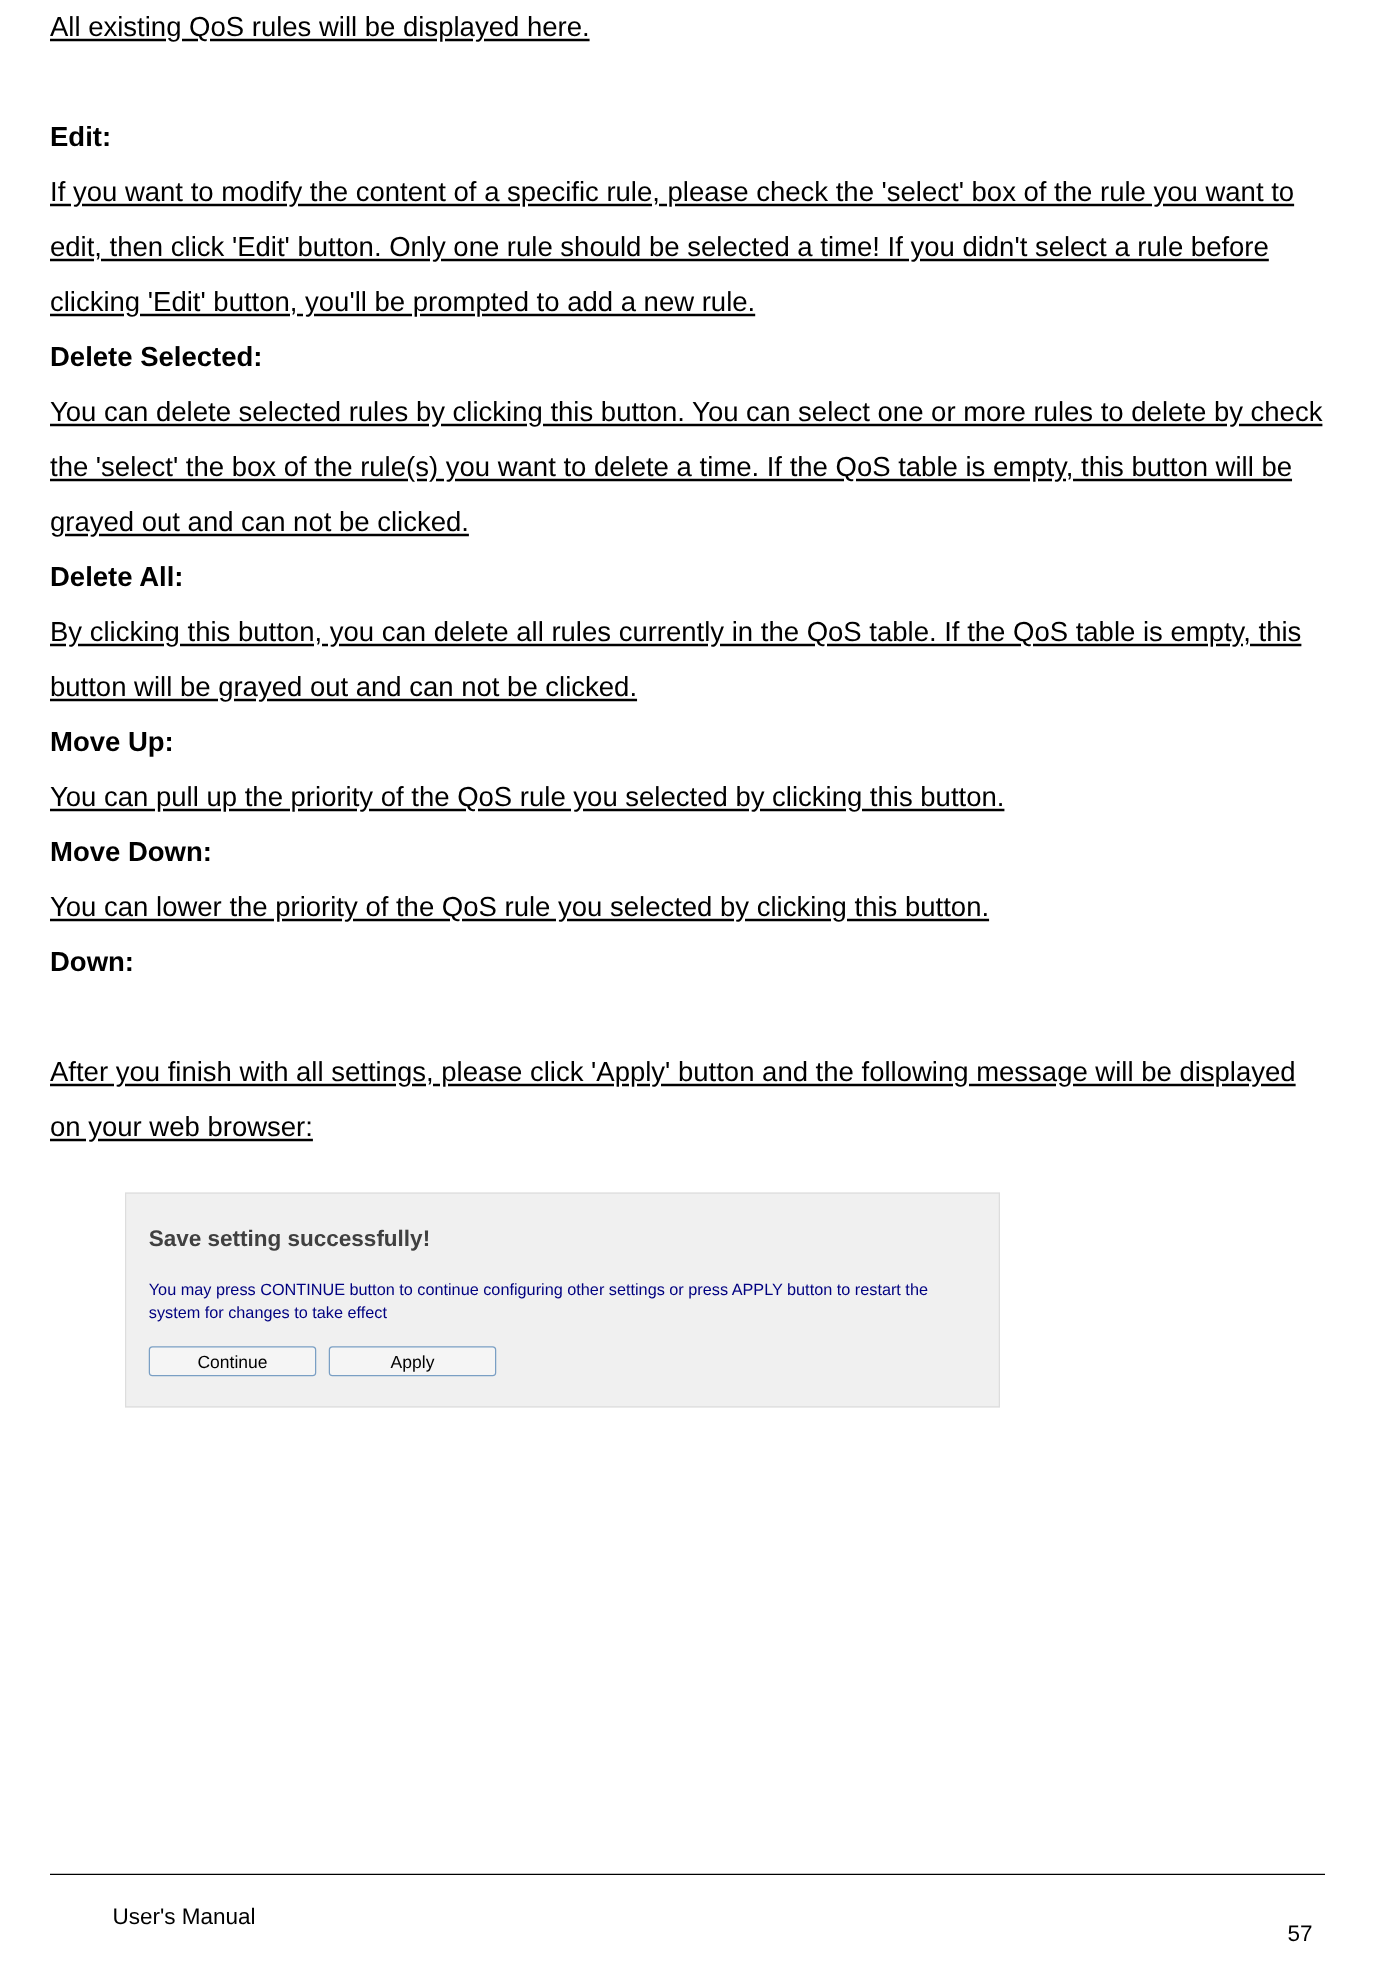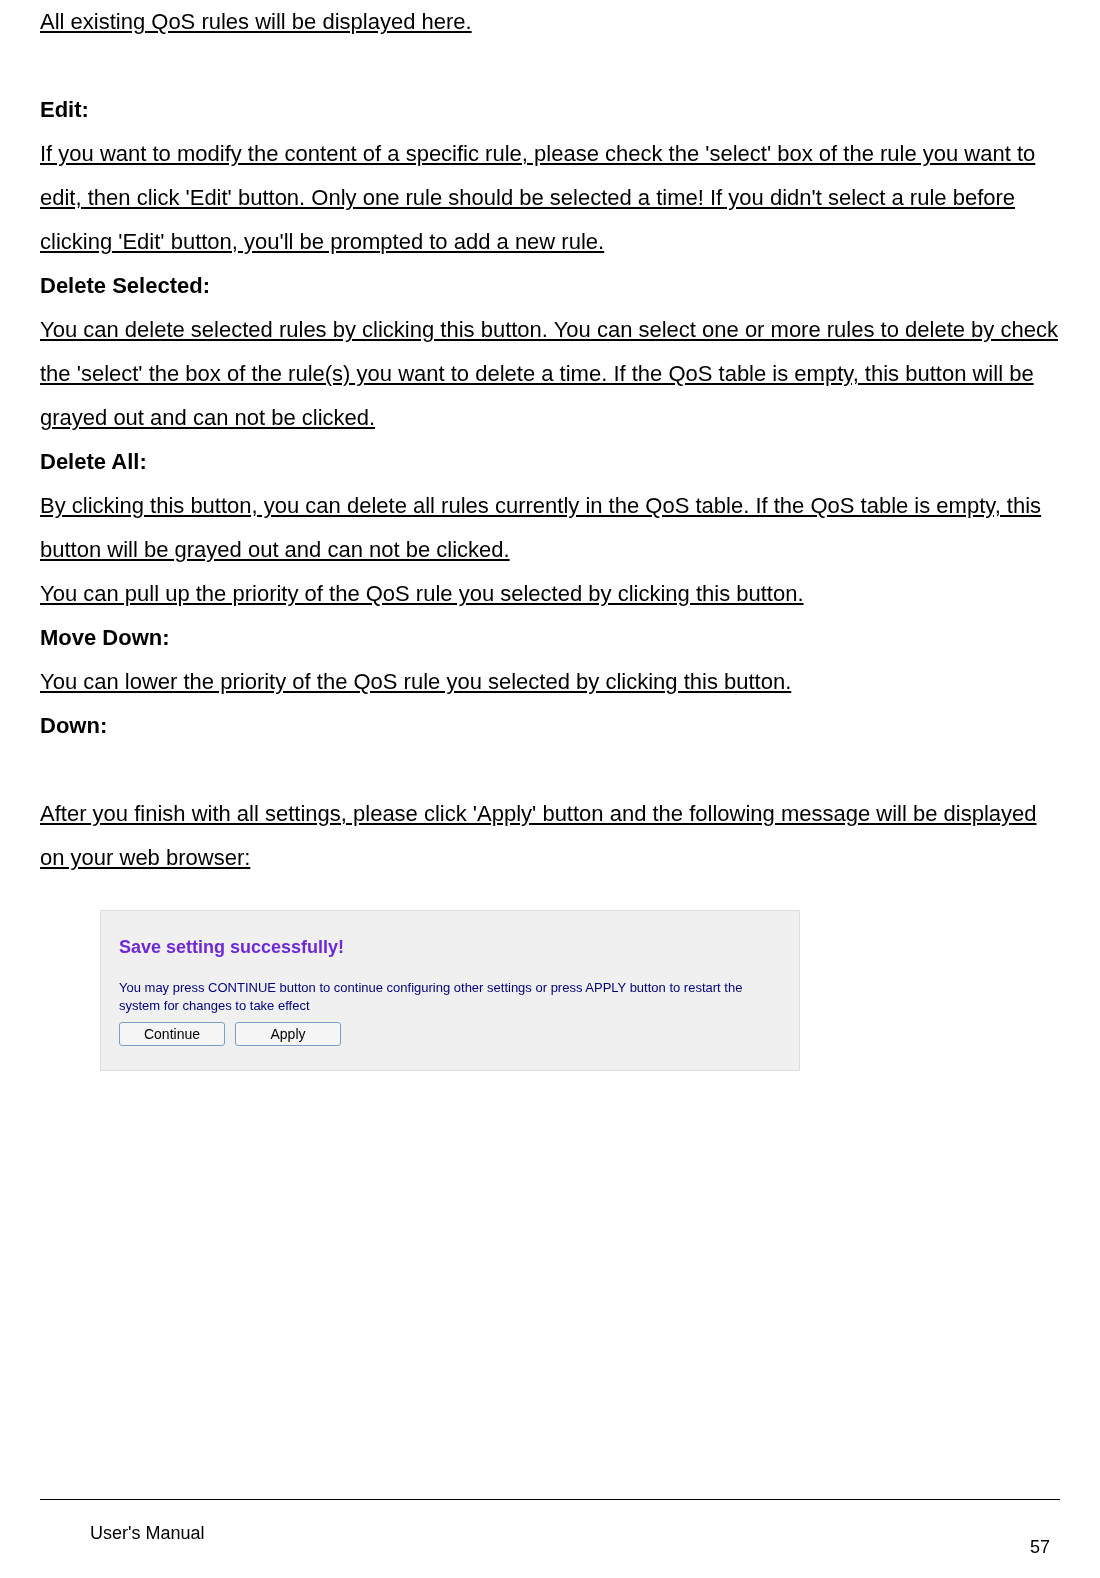--- a/index.html
+++ b/index.html
@@ -34,41 +34,41 @@
     .dialog-box {
       margin: 30px 0 30px 60px;
       background: #f0f0f0;
       border: 1px solid #ddd;
       width: 700px;
       padding: 18px 18px 24px 18px;
     }
     .dialog-title {
       font-weight: bold;
       font-size: 18px;
-      color: #6d28d9;
+      color: #404040;
       font-family: Arial, sans-serif;
       margin-bottom: 14px;
     }
     .dialog-text {
       font-size: 13px;
       color: #000080;
       font-family: Arial, sans-serif;
       line-height: 1.4;
-      margin-bottom: 7px;
+      margin-bottom: 18px;
     }
     .dialog-buttons {
       display: flex;
       gap: 10px;
     }
     .dialog-button {
       background: #f5f5f5;
       border: 1px solid #7a9fc4;
       border-radius: 3px;
       padding: 3px 0;
-      width: 106px;
+      width: 134px;
       font-size: 14px;
       font-family: Arial, sans-serif;
       text-align: center;
       color: #000;
       cursor: pointer;
     }
     .footer {
       position: absolute;
       bottom: 20px;
       left: 40px;
@@ -106,20 +106,21 @@
     <div class="definition-term">Delete Selected:</div>
     <div class="paragraph">You can delete selected rules by clicking this button. You can select one or more rules to delete by check the 'select' the box of the rule(s) you want to delete a time. If the QoS table is empty, this button will be grayed out and can not be clicked.</div>
   </div>
 
   <div>
     <div class="definition-term">Delete All:</div>
     <div class="paragraph">By clicking this button, you can delete all rules currently in the QoS table. If the QoS table is empty, this button will be grayed out and can not be clicked.</div>
   </div>
 
   <div>
+    <div class="definition-term">Move Up:</div>
     <div class="paragraph">You can pull up the priority of the QoS rule you selected by clicking this button.</div>
   </div>
 
   <div>
     <div class="definition-term">Move Down:</div>
     <div class="paragraph">You can lower the priority of the QoS rule you selected by clicking this button.</div>
   </div>
 
   <div>
     <div class="definition-term">Down:</div>

